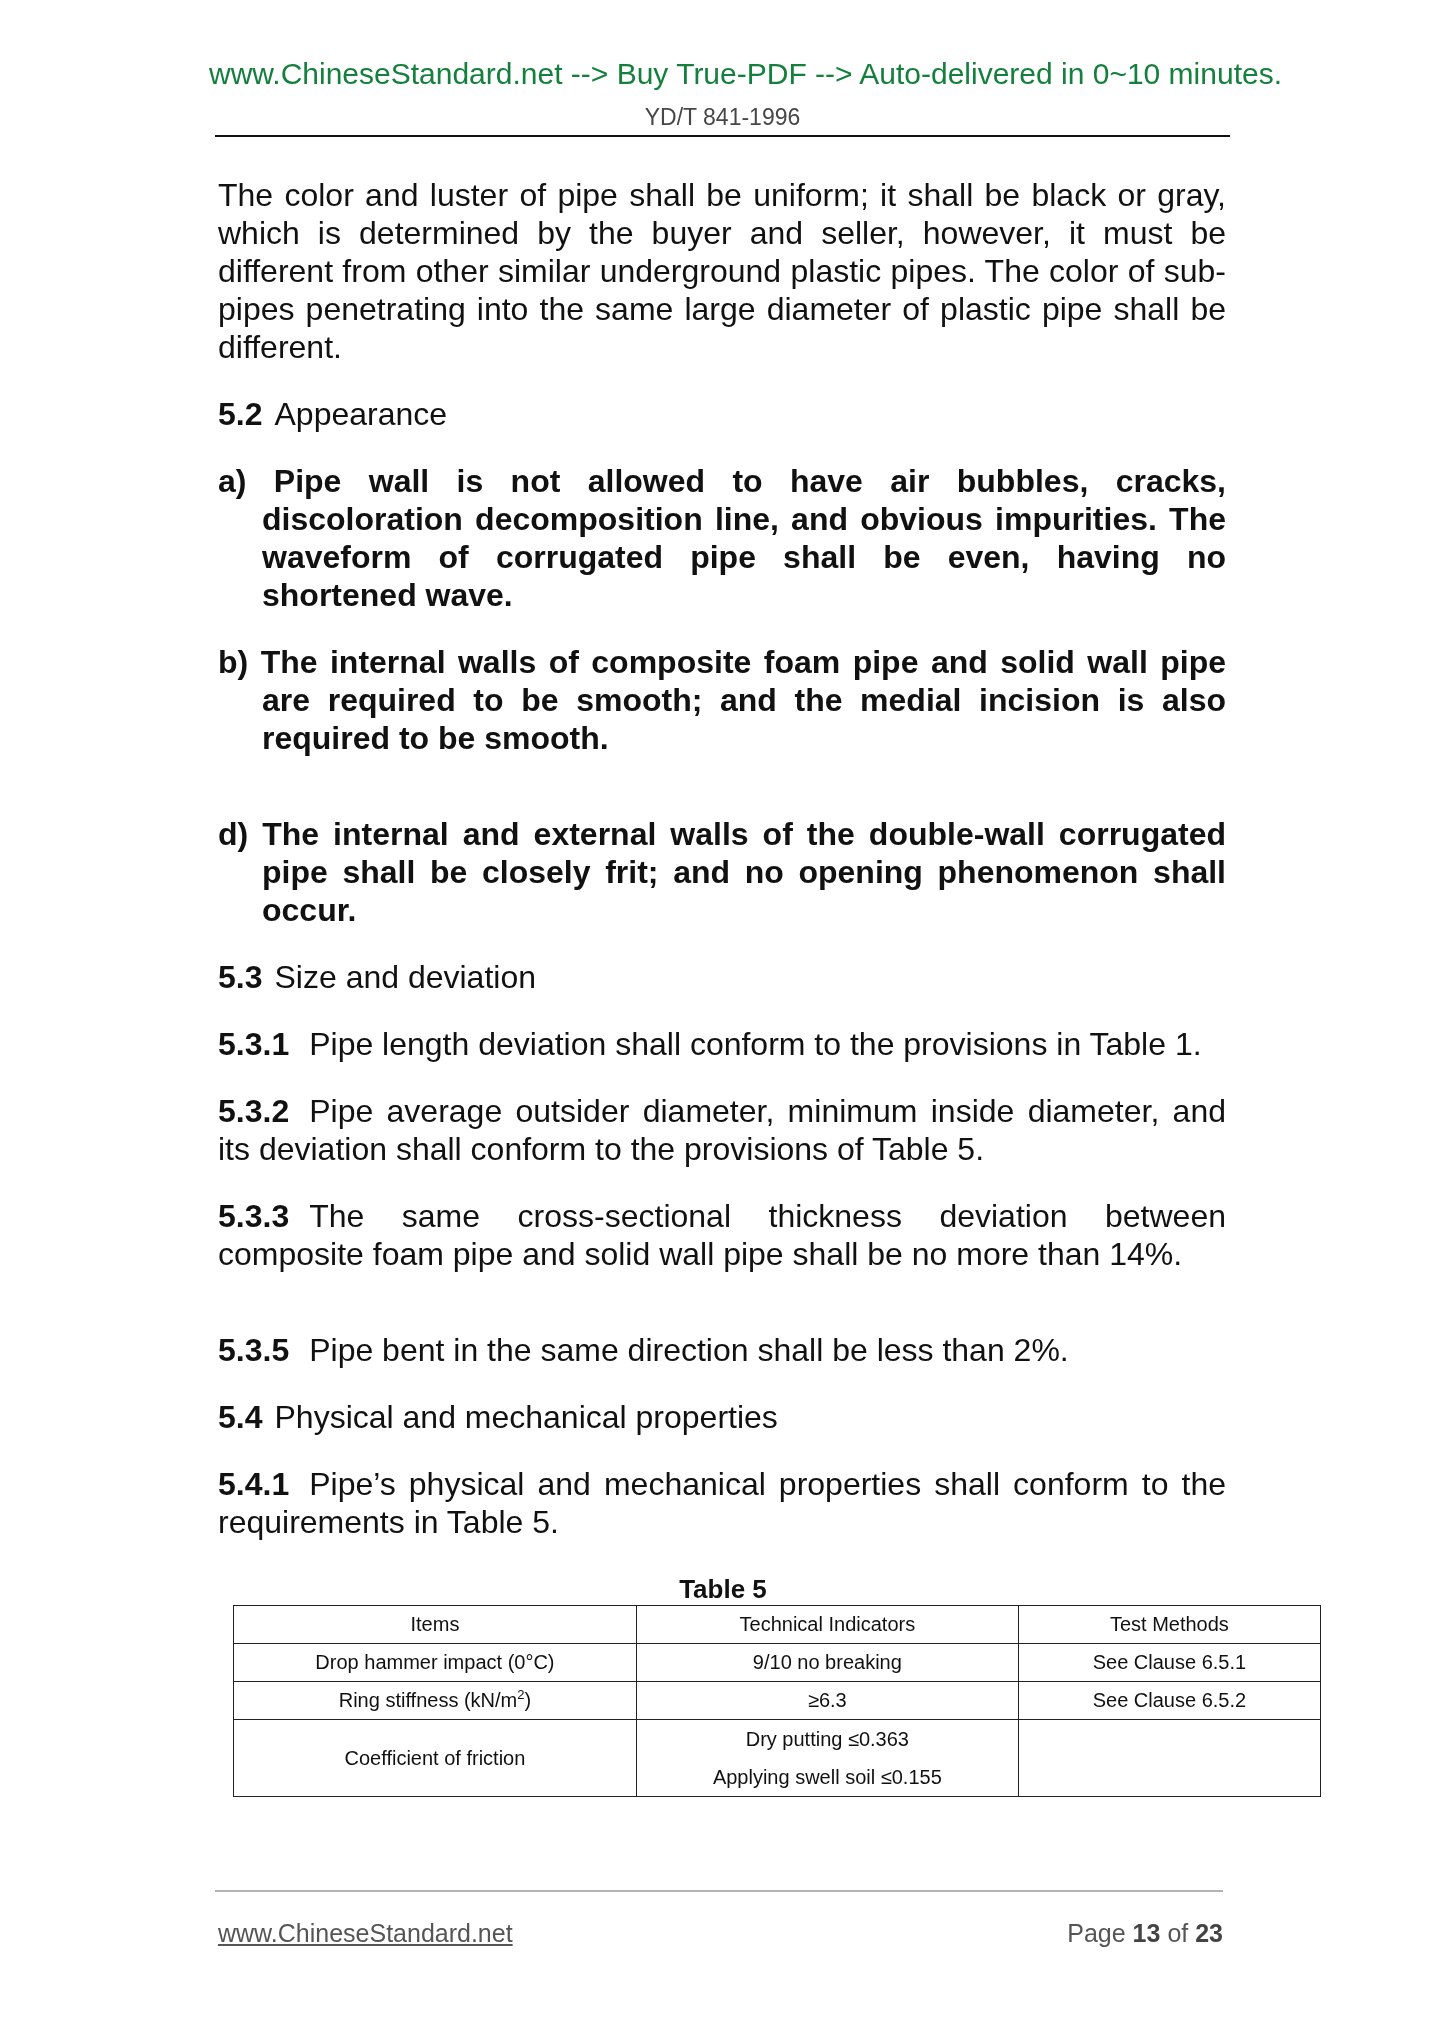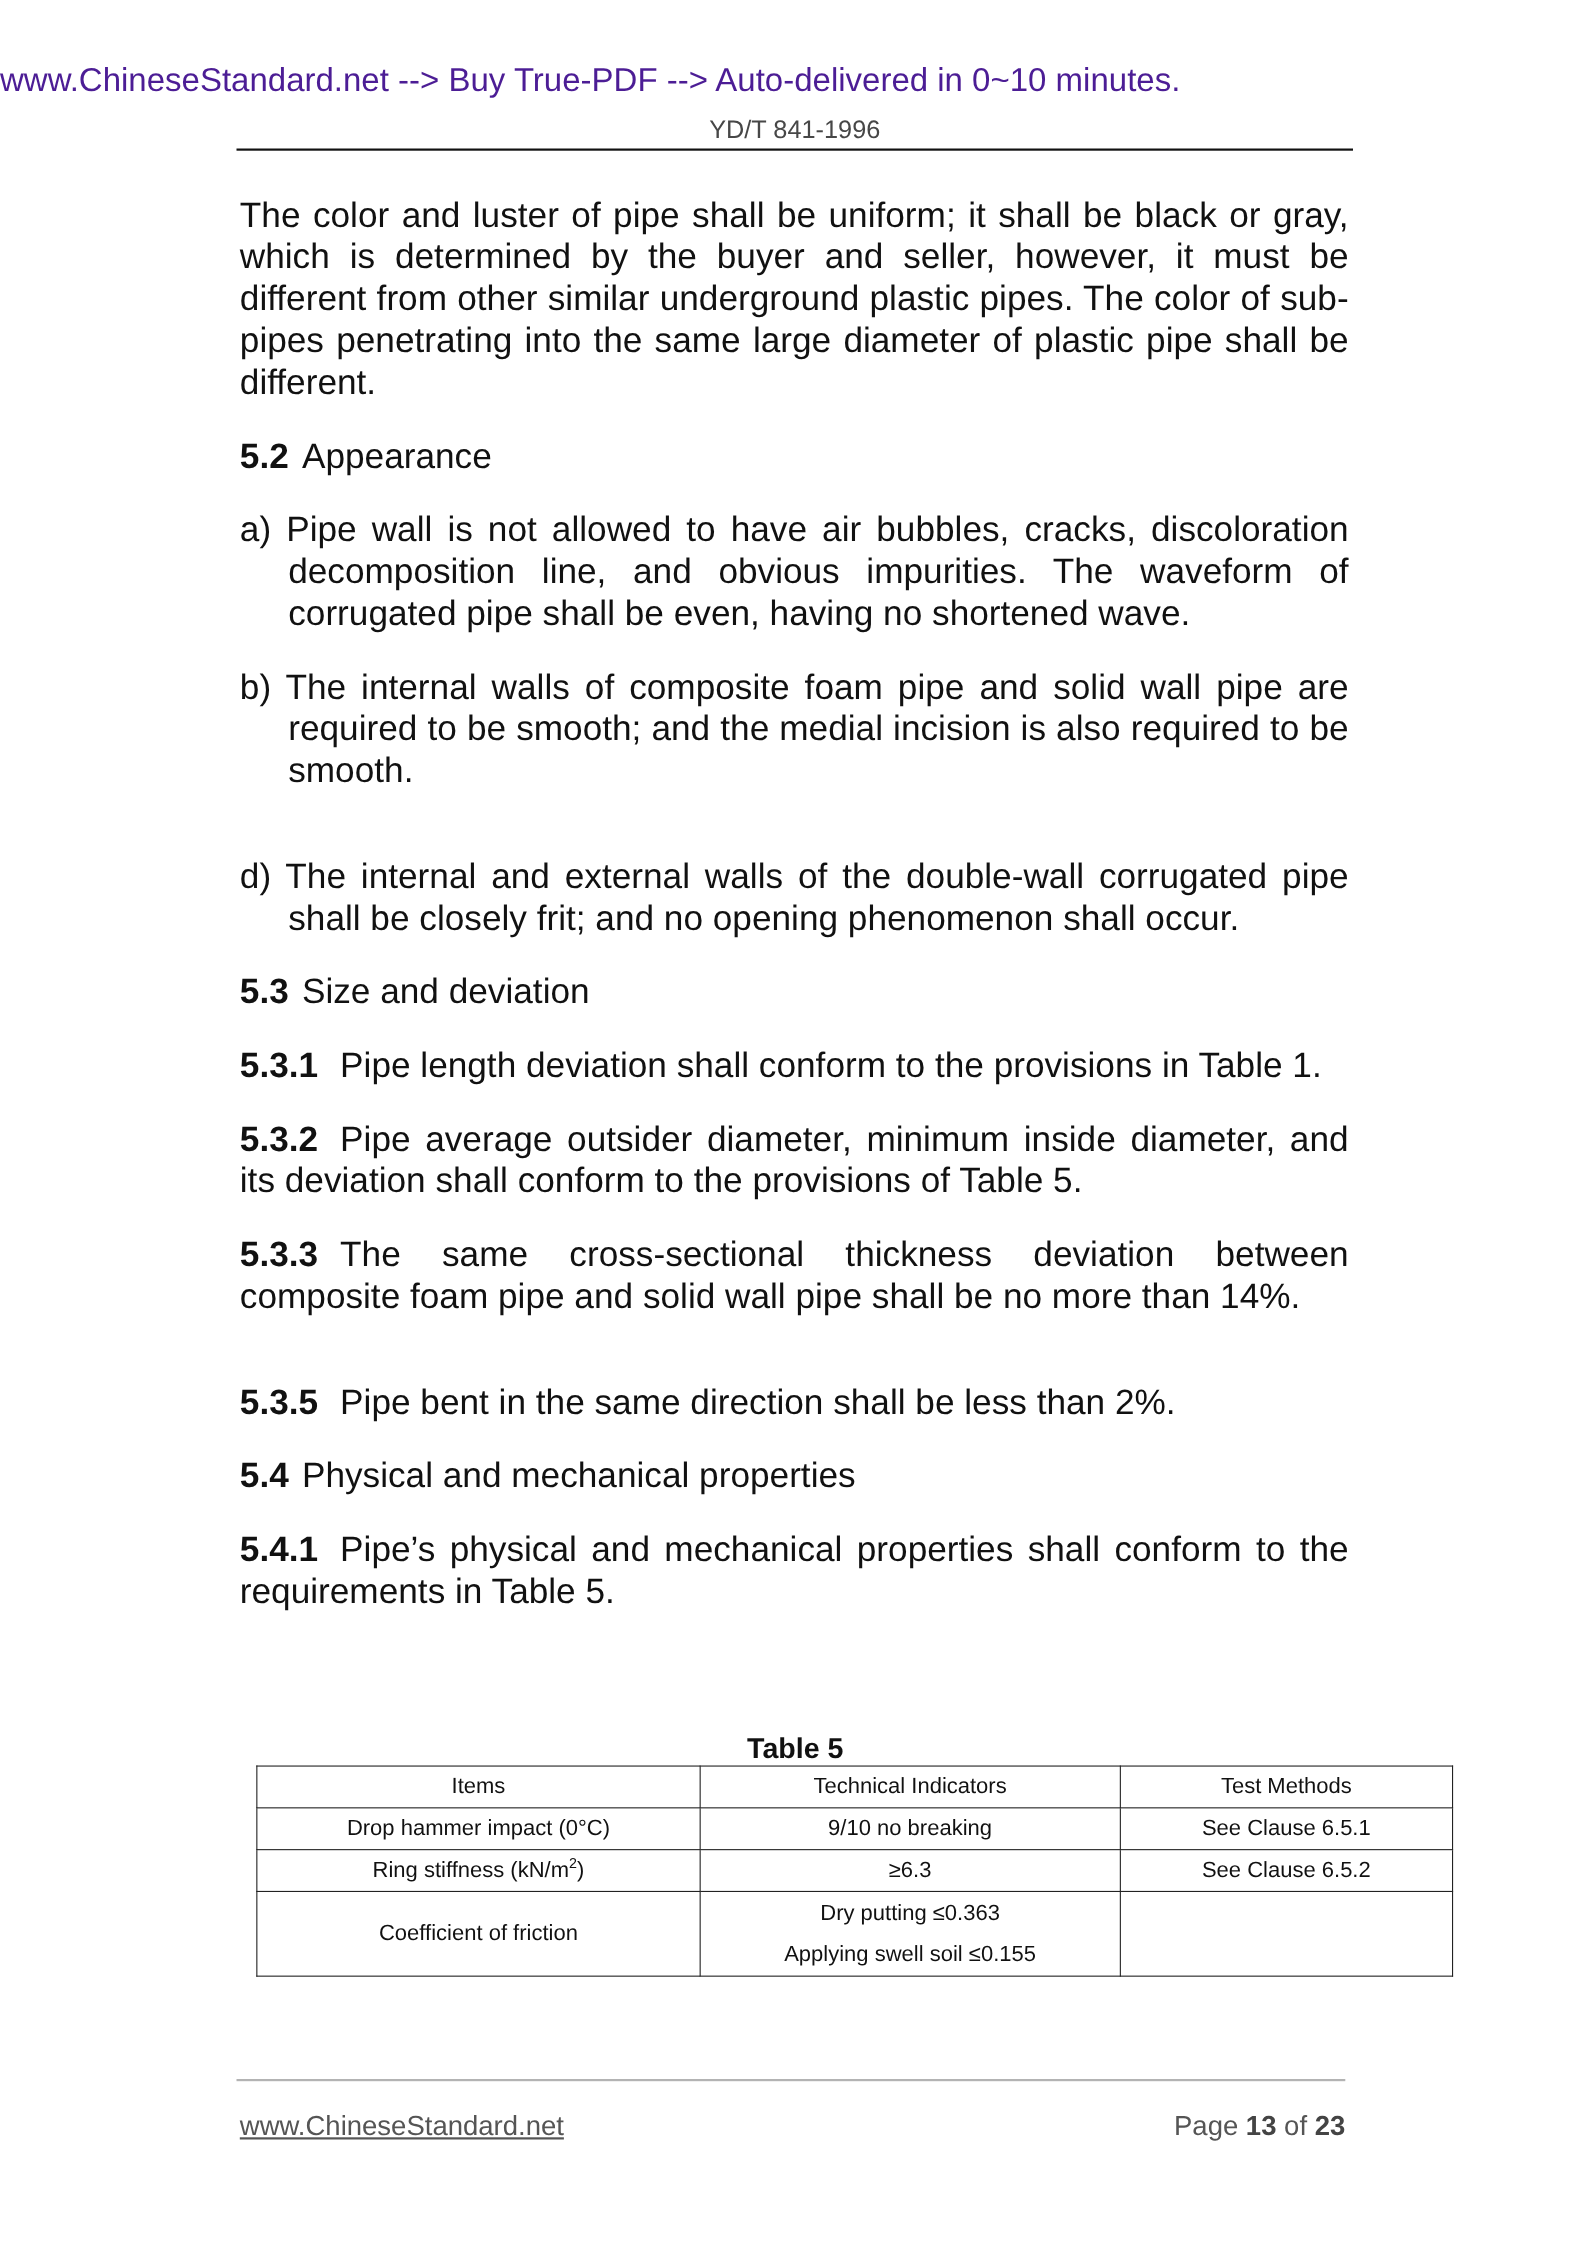--- a/index.html
+++ b/index.html
@@ -13,23 +13,23 @@
       position: relative;
       overflow: hidden;
       font-family: "Liberation Sans", sans-serif;
       color: #111111;
     }
     .top-banner {
       position: absolute;
       left: 0;
       top: 56px;
       width: 1282px;
-      text-align: left;
+      text-align: right;
       font-size: 30px;
-      color: #4c1d95;
+      color: #15803d;
       letter-spacing: 0px;
       line-height: 36px;
     }
     .doc-code {
       position: absolute;
       left: 0;
       top: 104px;
       width: 1445px;
       text-align: center;
       font-size: 23px;
@@ -64,20 +64,21 @@
     }
     .clause .num {
       font-weight: bold;
       margin-right: 20px;
     }
     .list-item {
       margin: 0;
       text-align: justify;
       padding-left: 44px;
       text-indent: -44px;
+      font-weight: bold;
     }
     .table-caption {
       position: absolute;
       left: 233px;
       top: 1574px;
       width: 980px;
       text-align: center;
       font-weight: bold;
       font-size: 26px;
       line-height: 30px;

